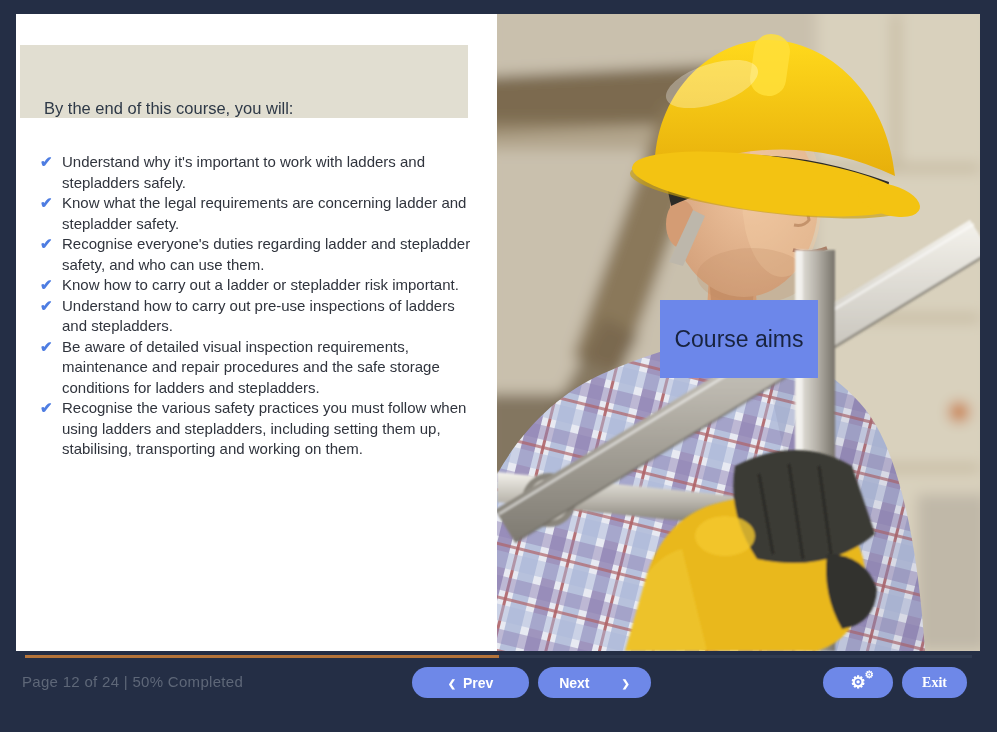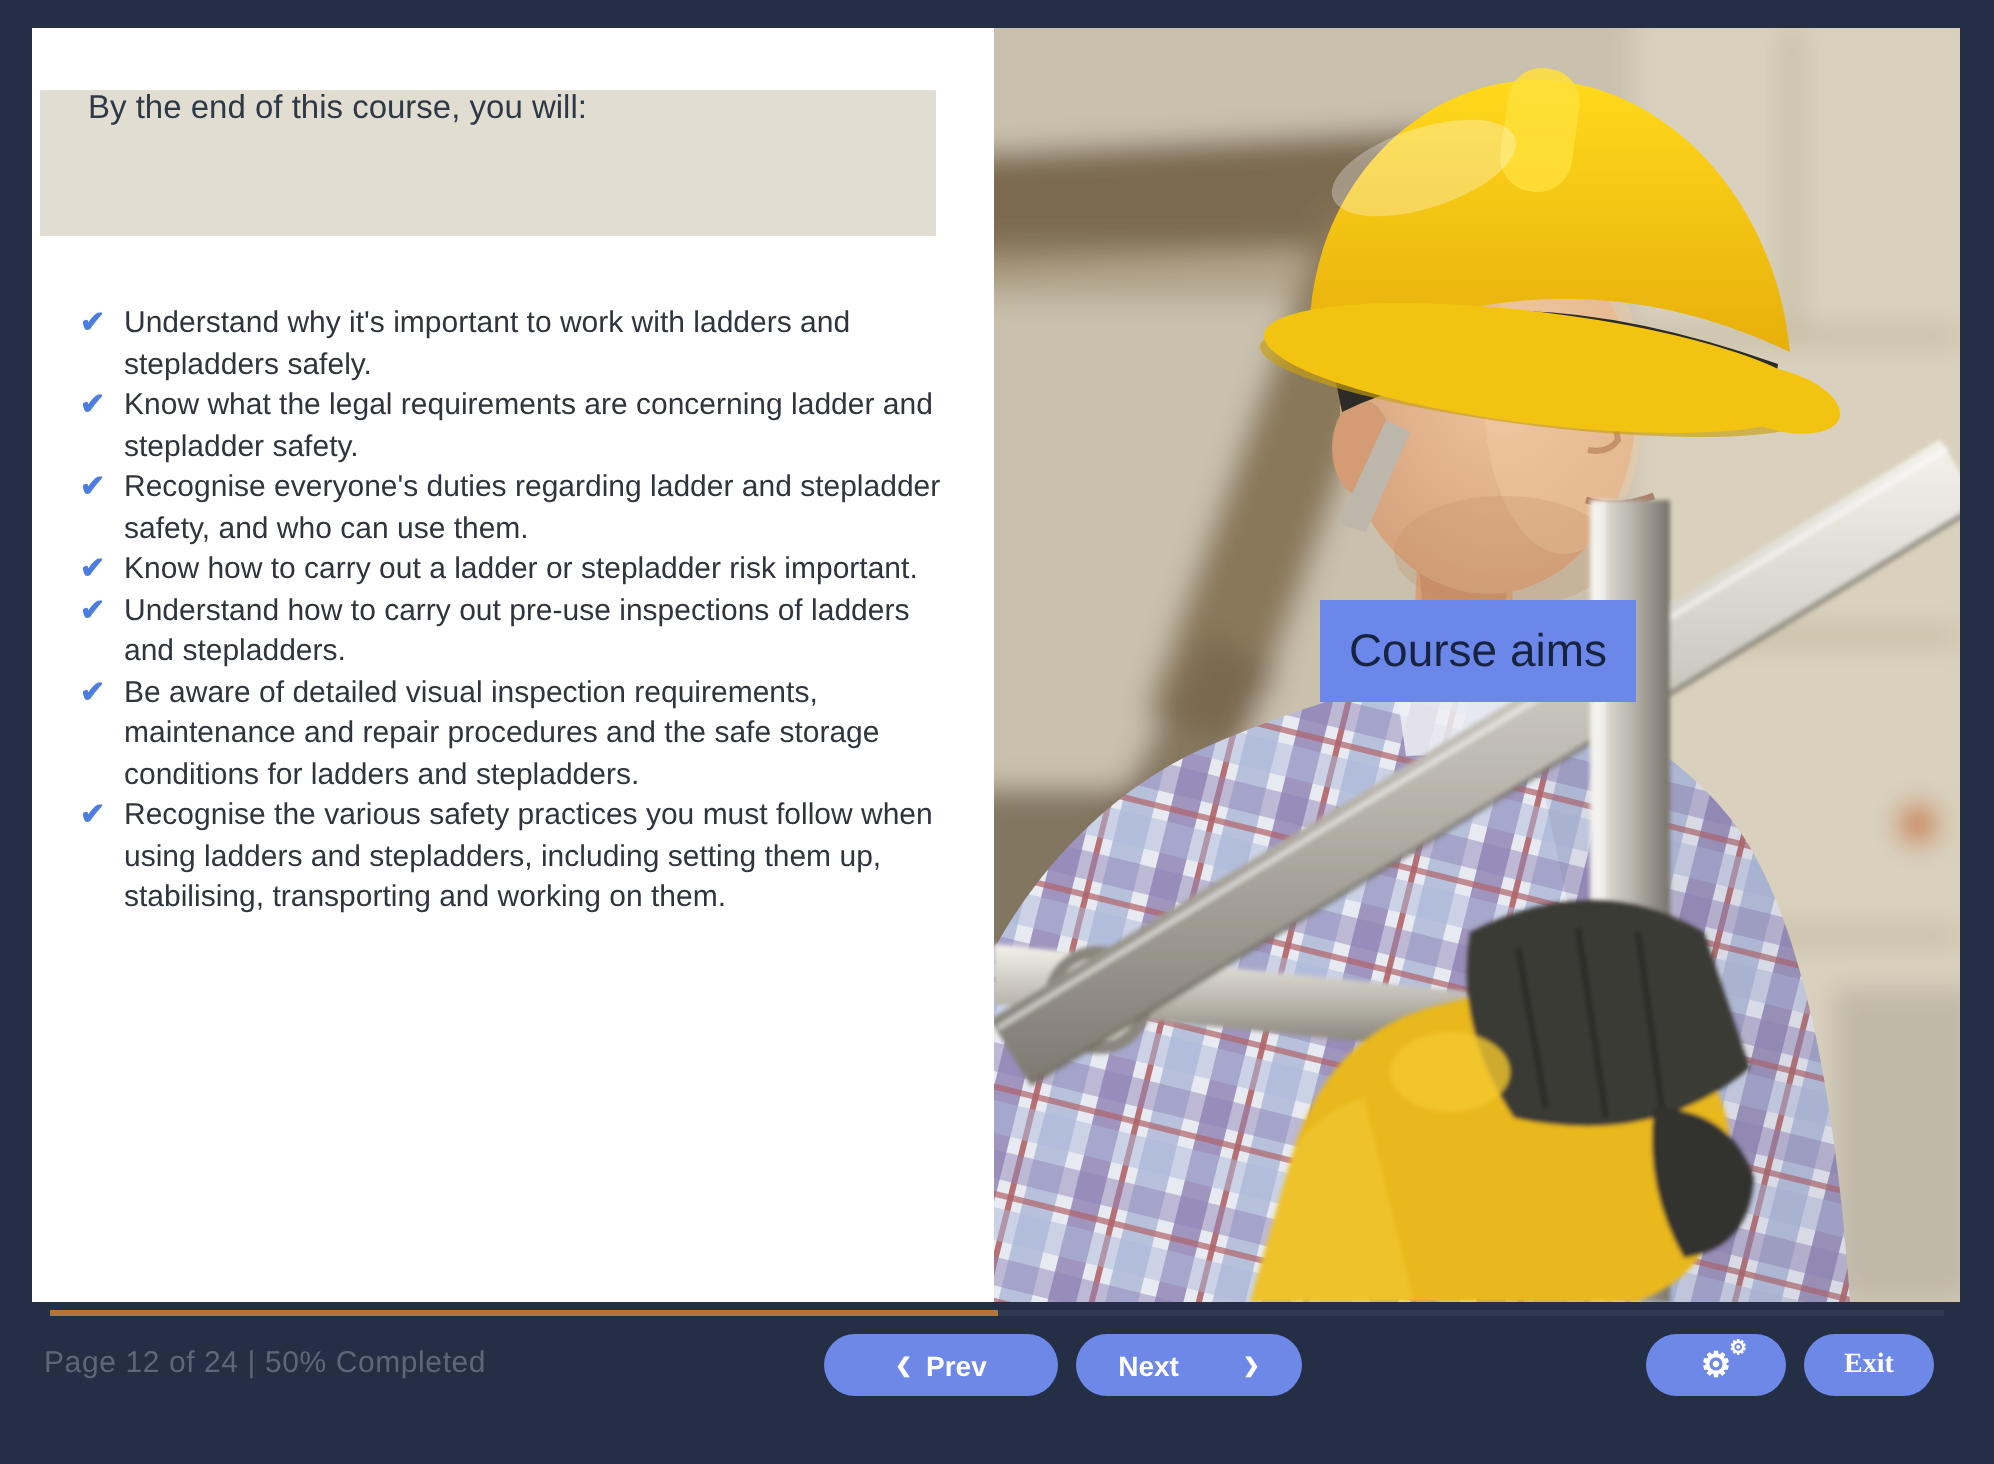--- a/index.html
+++ b/index.html
@@ -8,29 +8,29 @@
     --label-bg:#6c87ea; --label-text:#18233f; --prog-fill:#b5743a; --prog-track:#2e3950;
     --footer-text:#5e6778;
   }
   *{margin:0;padding:0;box-sizing:border-box;}
   html,body{background:#111;}
   body{font-family:"Liberation Sans",sans-serif;}
   .stage{position:relative;width:997px;height:732px;background:var(--bg);overflow:hidden;}
 
   .slide{position:absolute;left:16px;top:14px;width:964px;height:637px;display:flex;background:var(--panel);}
   .content-panel{position:relative;width:481px;height:637px;background:var(--panel);}
-  .heading-box{position:absolute;left:4px;top:31px;width:448px;height:73px;background:var(--heading-bg);display:flex;align-items:flex-start;padding-left:24px;}
+  .heading-box{position:absolute;left:4px;top:31px;width:448px;height:73px;background:var(--heading-bg);display:flex;align-items:flex-end;padding-left:24px;}
   .heading-box span{font-size:16.5px;color:var(--heading-text);}
   .objectives{position:absolute;left:0;top:138px;width:470px;list-style:none;}
   .objectives li{position:relative;padding-left:46px;padding-right:10px;font-size:15px;line-height:20.5px;color:var(--body-text);}
   .objectives .check{position:absolute;left:24px;top:0;color:var(--check);font-size:15px;font-weight:bold;}
 
   .photo-panel{position:relative;width:483px;height:637px;overflow:hidden;background:#c9c0ad;}
   .photo-panel svg{display:block;width:483px;height:637px;}
-  .course-aims{position:absolute;left:163px;top:286px;width:158px;height:51px;background:var(--label-bg);
+  .course-aims{position:absolute;left:163px;top:286px;width:158px;height:78px;background:var(--label-bg);
     display:flex;align-items:center;justify-content:center;font-size:23px;color:var(--label-text);}
 
   .progress-track{position:absolute;left:25px;top:655px;width:947px;height:3px;background:var(--prog-track);}
   .progress-fill{height:3px;background:var(--prog-fill);width:50%;}
 
   .page-info{position:absolute;left:22px;top:673px;font-size:15px;letter-spacing:.3px;color:var(--footer-text);}
   .pill{position:absolute;top:667px;height:31px;border:none;border-radius:16px;background:var(--accent);
     color:var(--btn-text);font-family:"Liberation Sans",sans-serif;font-size:14px;font-weight:bold;
     display:flex;align-items:center;justify-content:center;gap:7px;cursor:pointer;}
   .pill .chev{font-size:10px;font-weight:bold;position:relative;top:.5px;}

